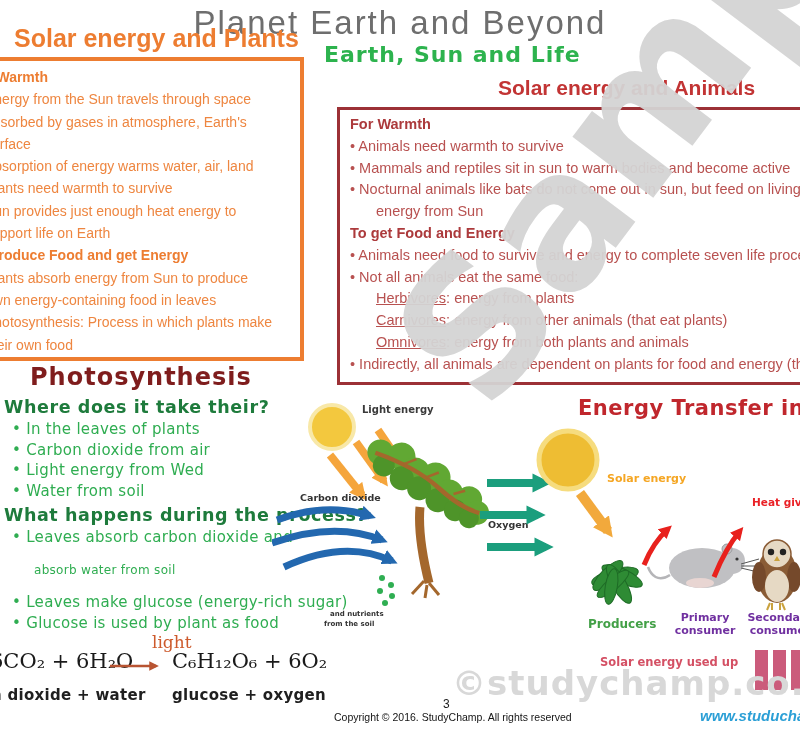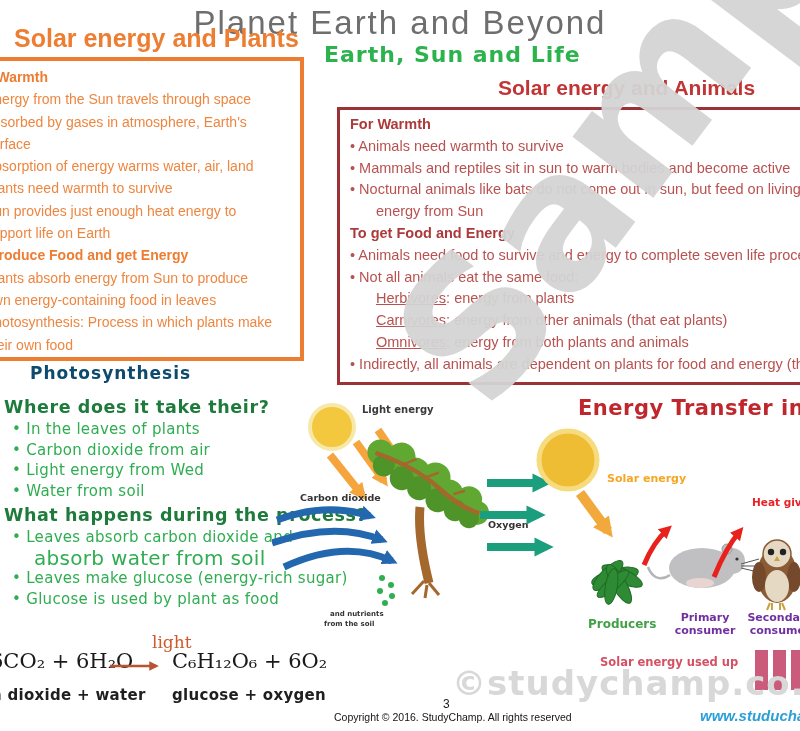--- a/index.html
+++ b/index.html
@@ -9,21 +9,21 @@
 
   
   #main-title{left:50%;top:4px;transform:translateX(-50%);white-space:nowrap;
     font-family:Liberation Sans, sans-serif;font-size:33px;letter-spacing:2px;color:#6e6e6e;font-weight:500;}
   #subtitle{left:324px;top:42px;font-size:22px;font-weight:bold;color:#2db34e;
     font-family:"DejaVu Sans",sans-serif;letter-spacing:1px;white-space:nowrap;}
   #plants-heading{left:14px;top:24px;font-size:25px;font-weight:bold;color:#ed7d31;white-space:nowrap;}
   #animals-heading{left:498px;top:76px;font-size:21px;font-weight:bold;color:#c23434;white-space:nowrap;}
   #transfer-heading{left:578px;top:396px;font-size:21px;font-weight:bold;color:#c0272d;
     font-family:"DejaVu Sans",sans-serif;white-space:nowrap;letter-spacing:0.5px;}
-  #photo-heading{left:30px;top:363px;font-size:17px;font-weight:bold;color:#0c4a6e;
+  #photo-heading{left:30px;top:363px;font-size:24px;font-weight:bold;color:#7f1d1d;
     font-family:"DejaVu Sans",sans-serif;letter-spacing:1px;white-space:nowrap;}
 
   
   #plants-box{left:-72px;top:57px;width:368px;height:296px;border:4px solid #ed7d31;overflow:visible;}
   #plants-lines{padding:5px 0 0 53px;font-size:14px;line-height:22.3px;color:#ee8640;}
   .oline{white-space:nowrap;}
   .oline.bold{font-weight:bold;color:#ed7d31;margin-left:-15px;}
 
   
   #animals-box{left:337px;top:107px;width:478px;height:272px;border:3px solid #9c3136;overflow:visible;}
@@ -34,21 +34,21 @@
   .rline.lead{padding-left:26px;}
   .rline .lw{text-decoration:underline;}
   .rline .lw:empty{display:none;}
 
   
   #photo-items{left:4px;top:392px;width:320px;font-family:"DejaVu Sans",sans-serif;}
   #photo-items .q{font-size:17.5px;font-weight:bold;color:#1e7b3c;letter-spacing:0.6px;
      margin:5px 0 3px;white-space:nowrap;}
   #photo-items .b{font-size:15px;font-weight:500;color:#2fad51;margin:2px 0;padding-left:8px;
      line-height:18.5px;white-space:nowrap;letter-spacing:0.3px;}
-  #photo-items .c{font-size:20px;font-weight:500;color:#2fad51;margin:2px 0;padding-left:30px;
+  #photo-items .c{font-size:12px;font-weight:500;color:#2fad51;margin:14px 0;padding-left:30px;
      line-height:18.5px;white-space:nowrap;letter-spacing:0.3px;}
 
   
   .eq{font-family:"DejaVu Serif",serif;color:#1a1a1a;font-size:21px;white-space:nowrap;}
   #eq-light{left:116px;top:632px;font-family:"DejaVu Serif",serif;font-size:17px;color:#cd5a2c;margin-left:36px;}
   #eq-lhs{left:-10px;top:649px;}
   #eq-rhs{left:172px;top:649px;}
   .eq-label{font-family:"DejaVu Sans",sans-serif;font-size:15px;font-weight:600;color:#1f1f1f;
     letter-spacing:0.3px;white-space:nowrap;}
   #eq-lhs-label{left:-58px;top:686px;}

